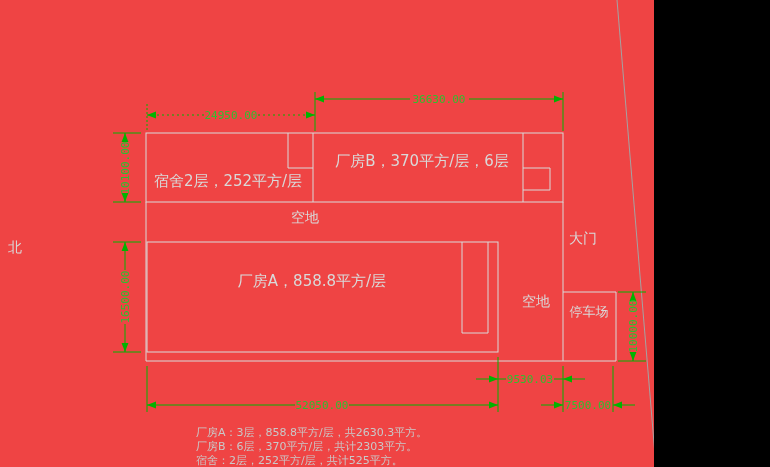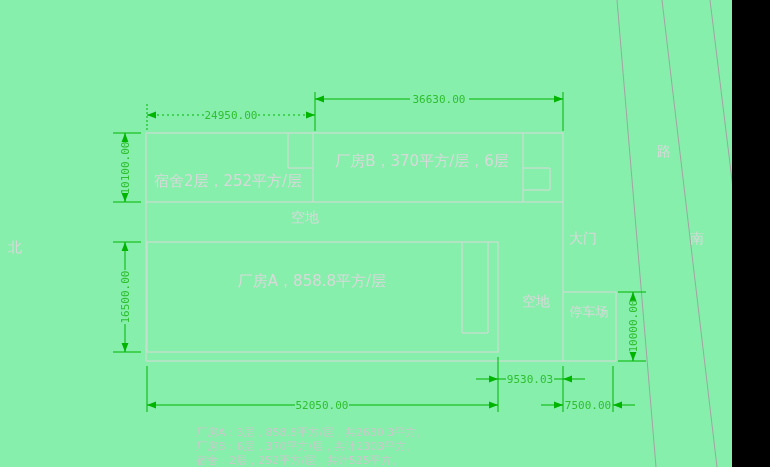--- a/index.html
+++ b/index.html
@@ -1,16 +1,16 @@
 <!DOCTYPE html>
 <html><head>
 <meta charset="utf-8">
 <style>
   html,body{margin:0;padding:0;background:#000;}
-  #canvas-wrap{position:relative;width:732px;height:467px;background:#86efac;overflow:hidden;
+  #canvas-wrap{position:relative;width:654px;height:467px;background:#ef4444;overflow:hidden;
     font-family:"DejaVu Sans",sans-serif;}
   svg text{user-select:none;}
   .dim-text{fill:#2fbf2f;font-family:"DejaVu Sans Mono",monospace;font-size:11px;}
   .label{fill:#d9d9d9;font-family:"DejaVu Sans",sans-serif;}
   .note{fill:#c9c9c9;font-family:"DejaVu Sans",sans-serif;font-size:11px;}
   .wall{stroke:#d9d9d9;stroke-width:1;fill:none;}
   .road{stroke:#a3a3a3;stroke-width:1;fill:none;}
   .dim{stroke:#00b400;stroke-width:1;fill:none;}
   .ext{stroke:#00b400;stroke-width:1;fill:none;}
 </style>

